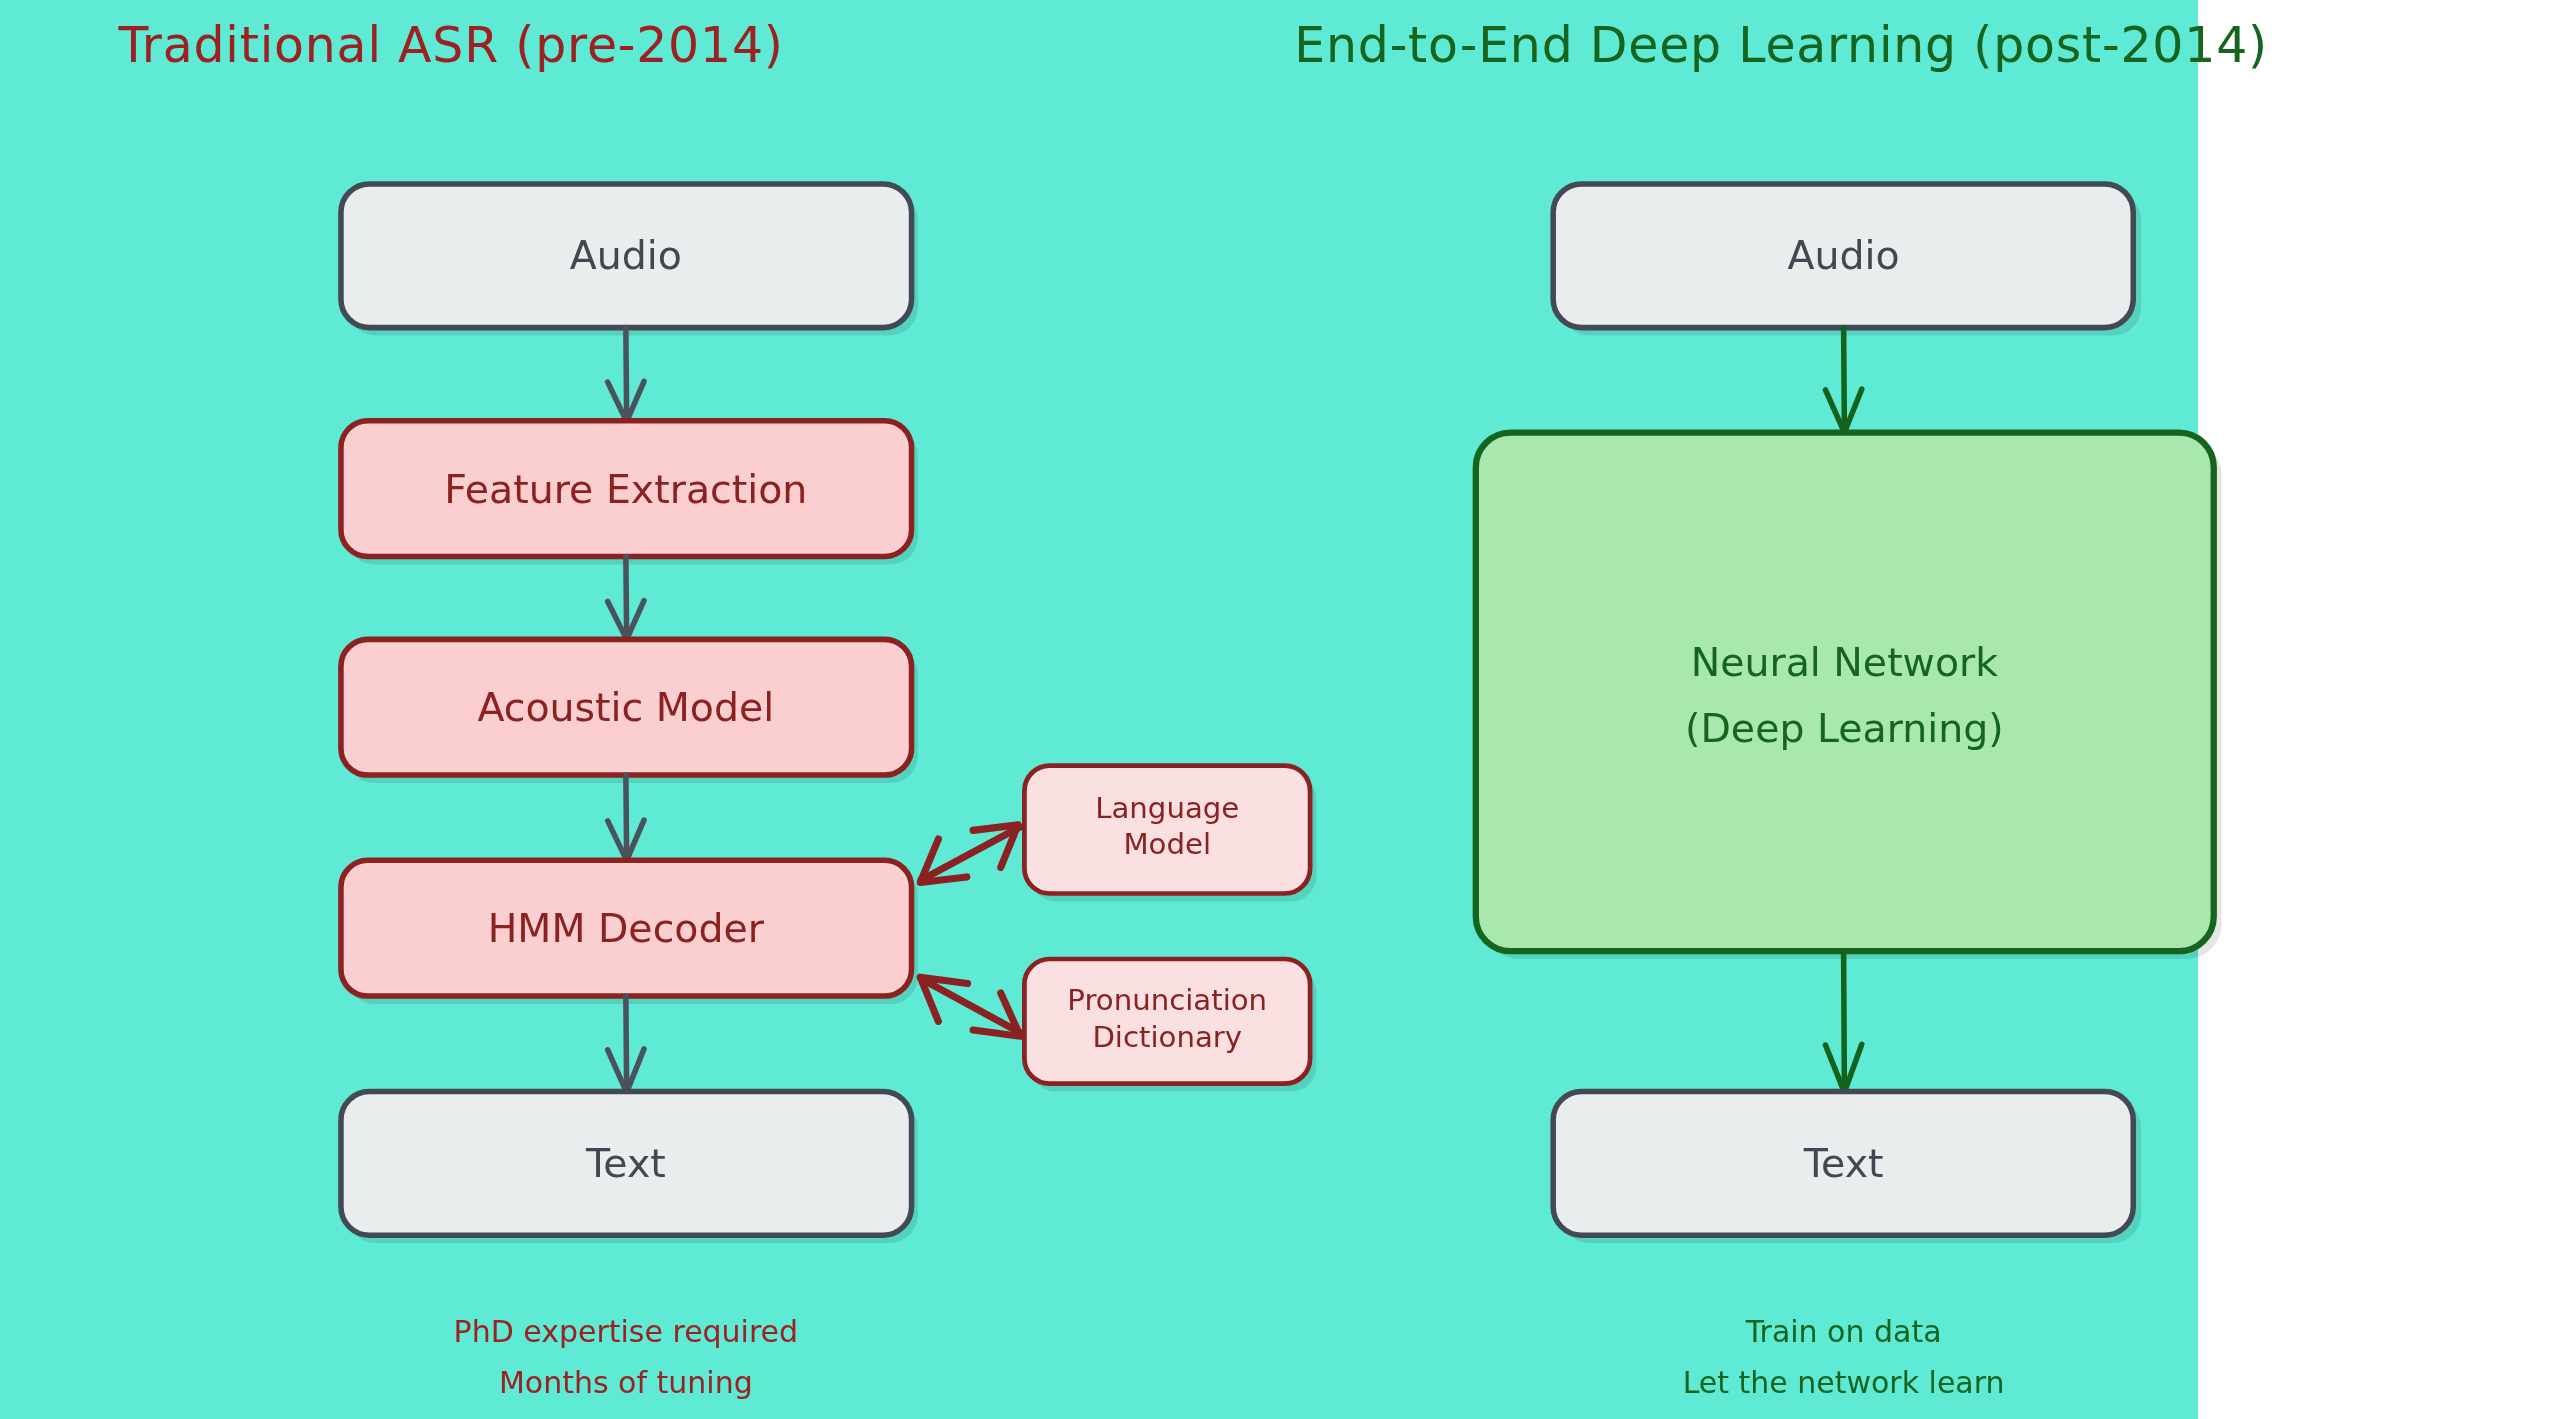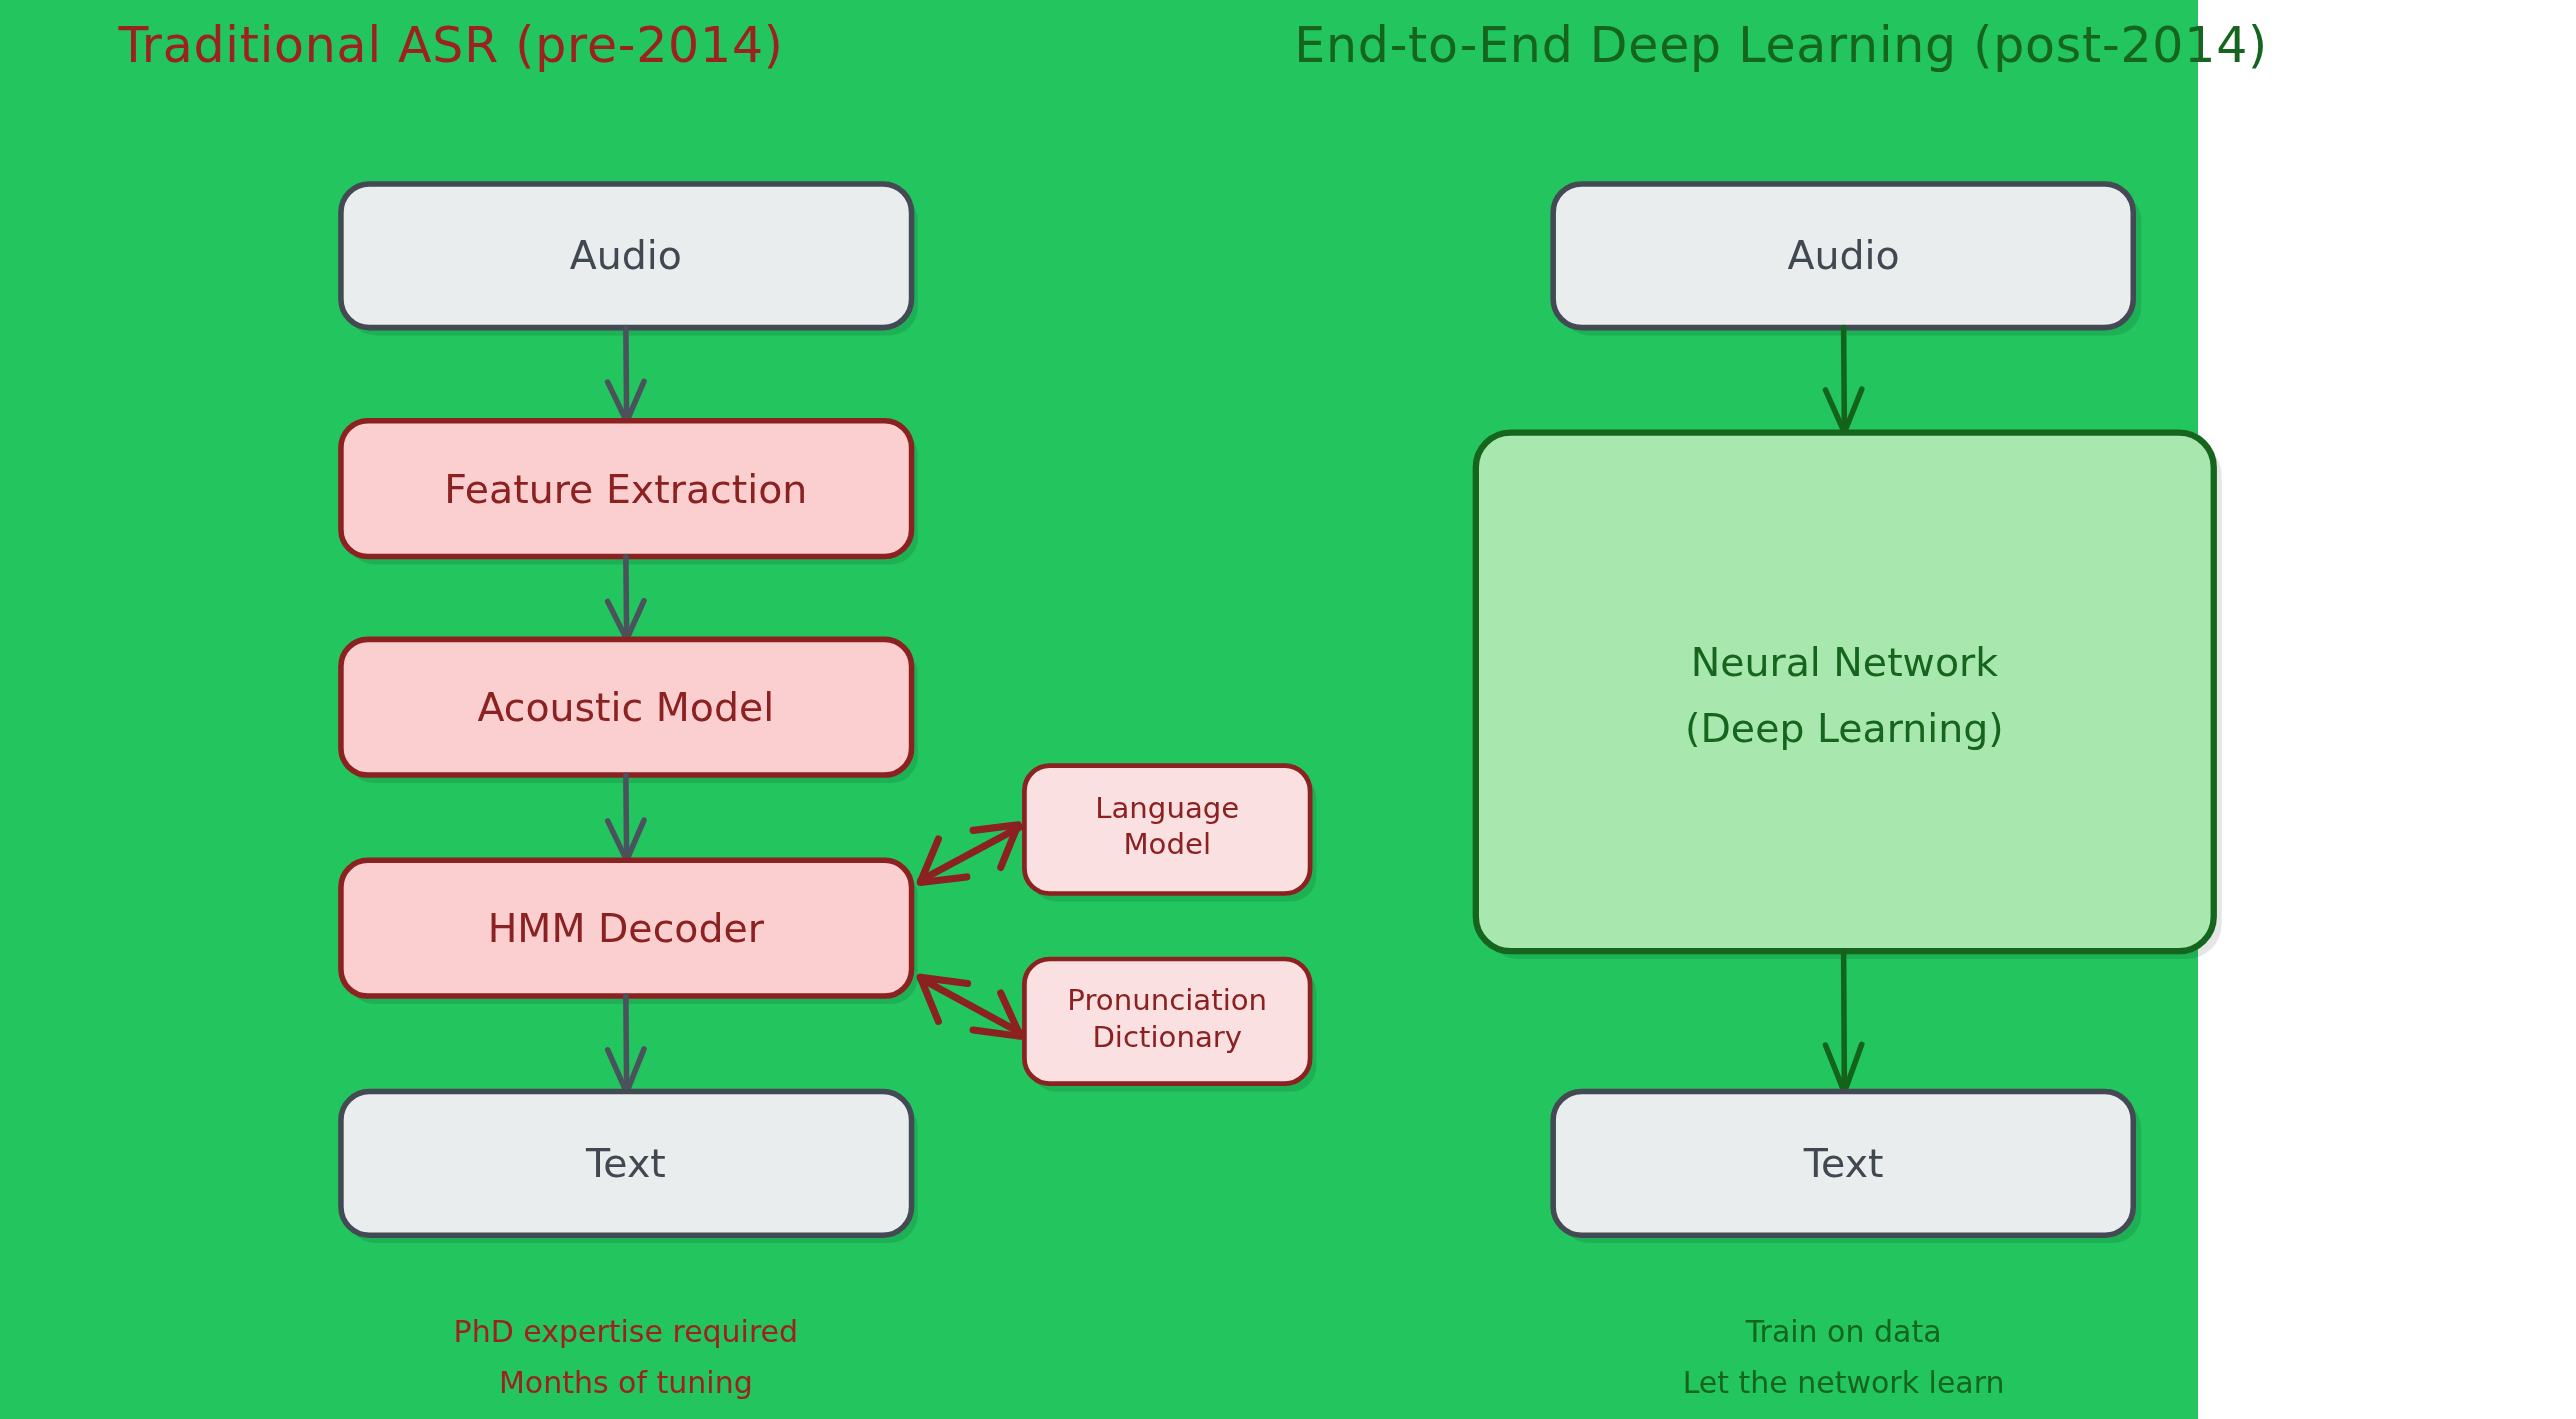--- a/index.html
+++ b/index.html
@@ -1,21 +1,21 @@
 <!DOCTYPE html>
 <html style="font-size:12.6px"><head>
 <meta charset="utf-8">
 <style>
   html,body{margin:0;padding:0;background:#ffffff;}
   body{
     width:2576px;height:1420px;overflow:hidden;
     font-family:"DejaVu Sans", sans-serif;
     background:#ffffff;
   }
-  #stage{position:relative;width:2198px;height:1420px;background:#22c55e;}
+  #stage{position:relative;width:2198px;height:1420px;background:#5eead4;}
   svg#diagram{position:absolute;left:0;top:0;width:2576px;height:1420px;display:block;}
 
   .hand{font-family:"DejaVu Sans", sans-serif;font-weight:400;}
   .title-text{font-size:62px;letter-spacing:1px;}
   .title-left{fill:#9c2121;}
   .title-right{fill:#16651f;}
 
   .node-label{font-size:50px;}
   .label-gray{fill:#414851;}
   .label-red{fill:#8c2121;}

